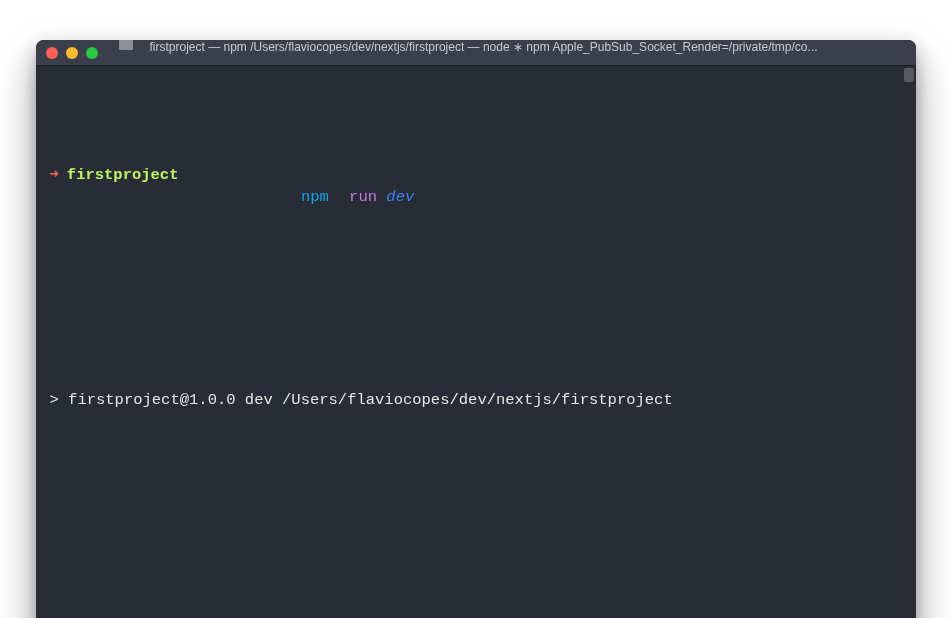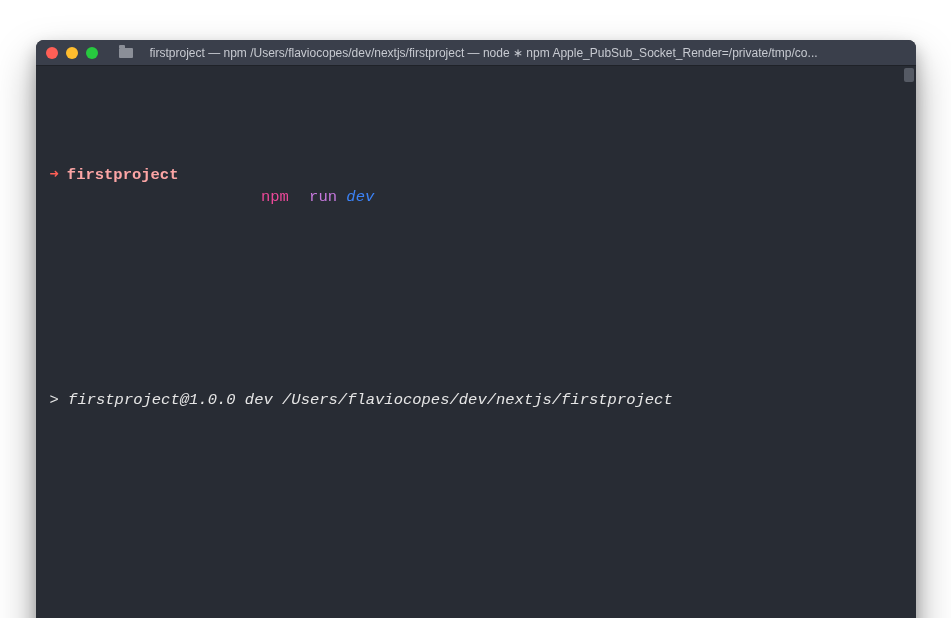--- a/index.html
+++ b/index.html
@@ -19,21 +19,20 @@
       width: 880px;
       background: #282c34;
       border-radius: 8px;
       overflow: hidden;
       box-shadow: 0 20px 40px rgba(0,0,0,0.35), 0 8px 16px rgba(0,0,0,0.25);
     }
     .titlebar {
       background: #3a3f4b;
       height: 26px;
       display: flex;
-      align-items: center;
       padding: 0 10px;
       gap: 17px;
       border-bottom: 1px solid #1f2228;
     }
     .traffic-lights {
       display: flex;
       gap: 8px;
       align-items: center;
     }
     .light {
@@ -91,27 +90,27 @@
     .prompt-line {
       display: flex;
       align-items: baseline;
       gap: 8px;
     }
     .arrow {
       color: #ff5f56;
       font-weight: bold;
     }
     .proj {
-      color: #fca5a5;
+      color: #bef264;
       font-weight: bold;
     }
-    .cmd-npm { color: #ec4899; }
+    .cmd-npm { color: #0ea5e9; margin-left: 40px; }
     .cmd-run { color: #c678dd; margin-left: 11px; }
     .cmd-dev { color: #3b82f6; font-style: italic; }
-    .line { display: block; font-style: italic; }
+    .line { display: block; }
     .gt { color: #e6e6e6; }
     .msg { color: #e6e6e6; }
   </style>
 </head>
 <body>
 
 <div class="window">
   <div class="titlebar">
     <div class="traffic-lights">
       <div class="light red"></div>

